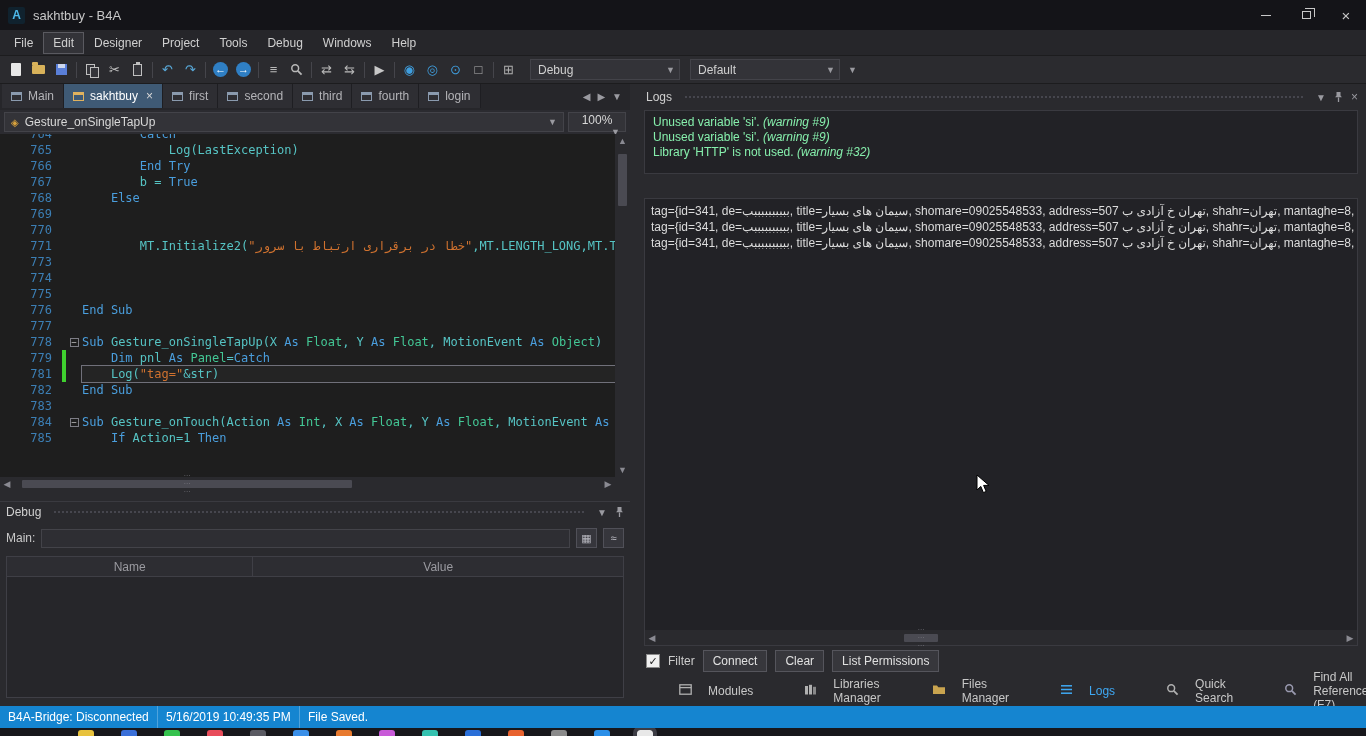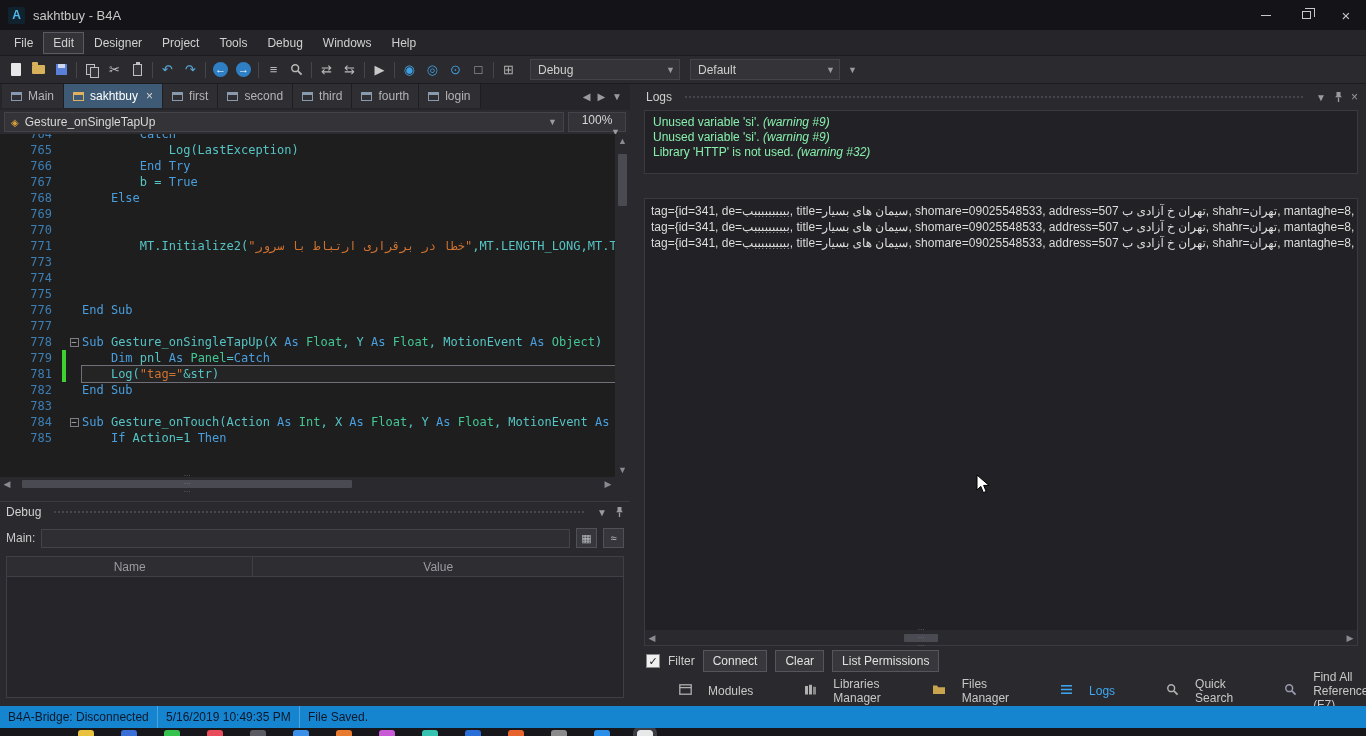--- a/index.html
+++ b/index.html
@@ -129,21 +129,21 @@
   .filter-row{height:30px;flex:0 0 30px;display:flex;align-items:center;padding:0 8px;gap:8px;}
   .cbx{width:14px;height:14px;background:#f0f0f0;border:1px solid #8a8a8a;color:#1a1a1a;font-size:11px;
     display:flex;align-items:center;justify-content:center;line-height:1;}
   .fbtn{height:22px;background:#37373c;border:1px solid #55555c;color:#e0e0e0;padding:0 9px;
     display:flex;align-items:center;}
   .bottom-tabs{height:30px;flex:0 0 30px;display:flex;align-items:center;padding:0 6px;gap:16px;}
   .btab{display:flex;align-items:center;gap:16px;color:#c8c8c8;padding-left:35px;}
   .btab.active{color:#3fa9f5;}
 
   
-  .statusbar{height:22px;flex:0 0 22px;background:#1585d0;display:flex;align-items:center;color:#0f172a;}
+  .statusbar{height:22px;flex:0 0 22px;background:#1585d0;display:flex;align-items:center;color:#ffffff;}
   .sseg{padding:0 8px;height:22px;display:flex;align-items:center;border-right:1px solid rgba(255,255,255,0.25);}
   .sseg.s1{width:158px;} .sseg.s2{width:142px;} .sseg.s3{border-right:none;}
 
   
   .taskbar{height:8px;flex:0 0 8px;background:#17171b;display:flex;align-items:flex-start;padding-left:78px;overflow:hidden;}
   .tico{width:16px;height:14px;border-radius:3px;margin-right:27px;margin-top:2px;flex:0 0 16px;}
   .tico.hl{outline:4px solid #3c3c44;}
 
   
   .cursor{position:absolute;left:976px;top:474px;pointer-events:none;z-index:99;}

